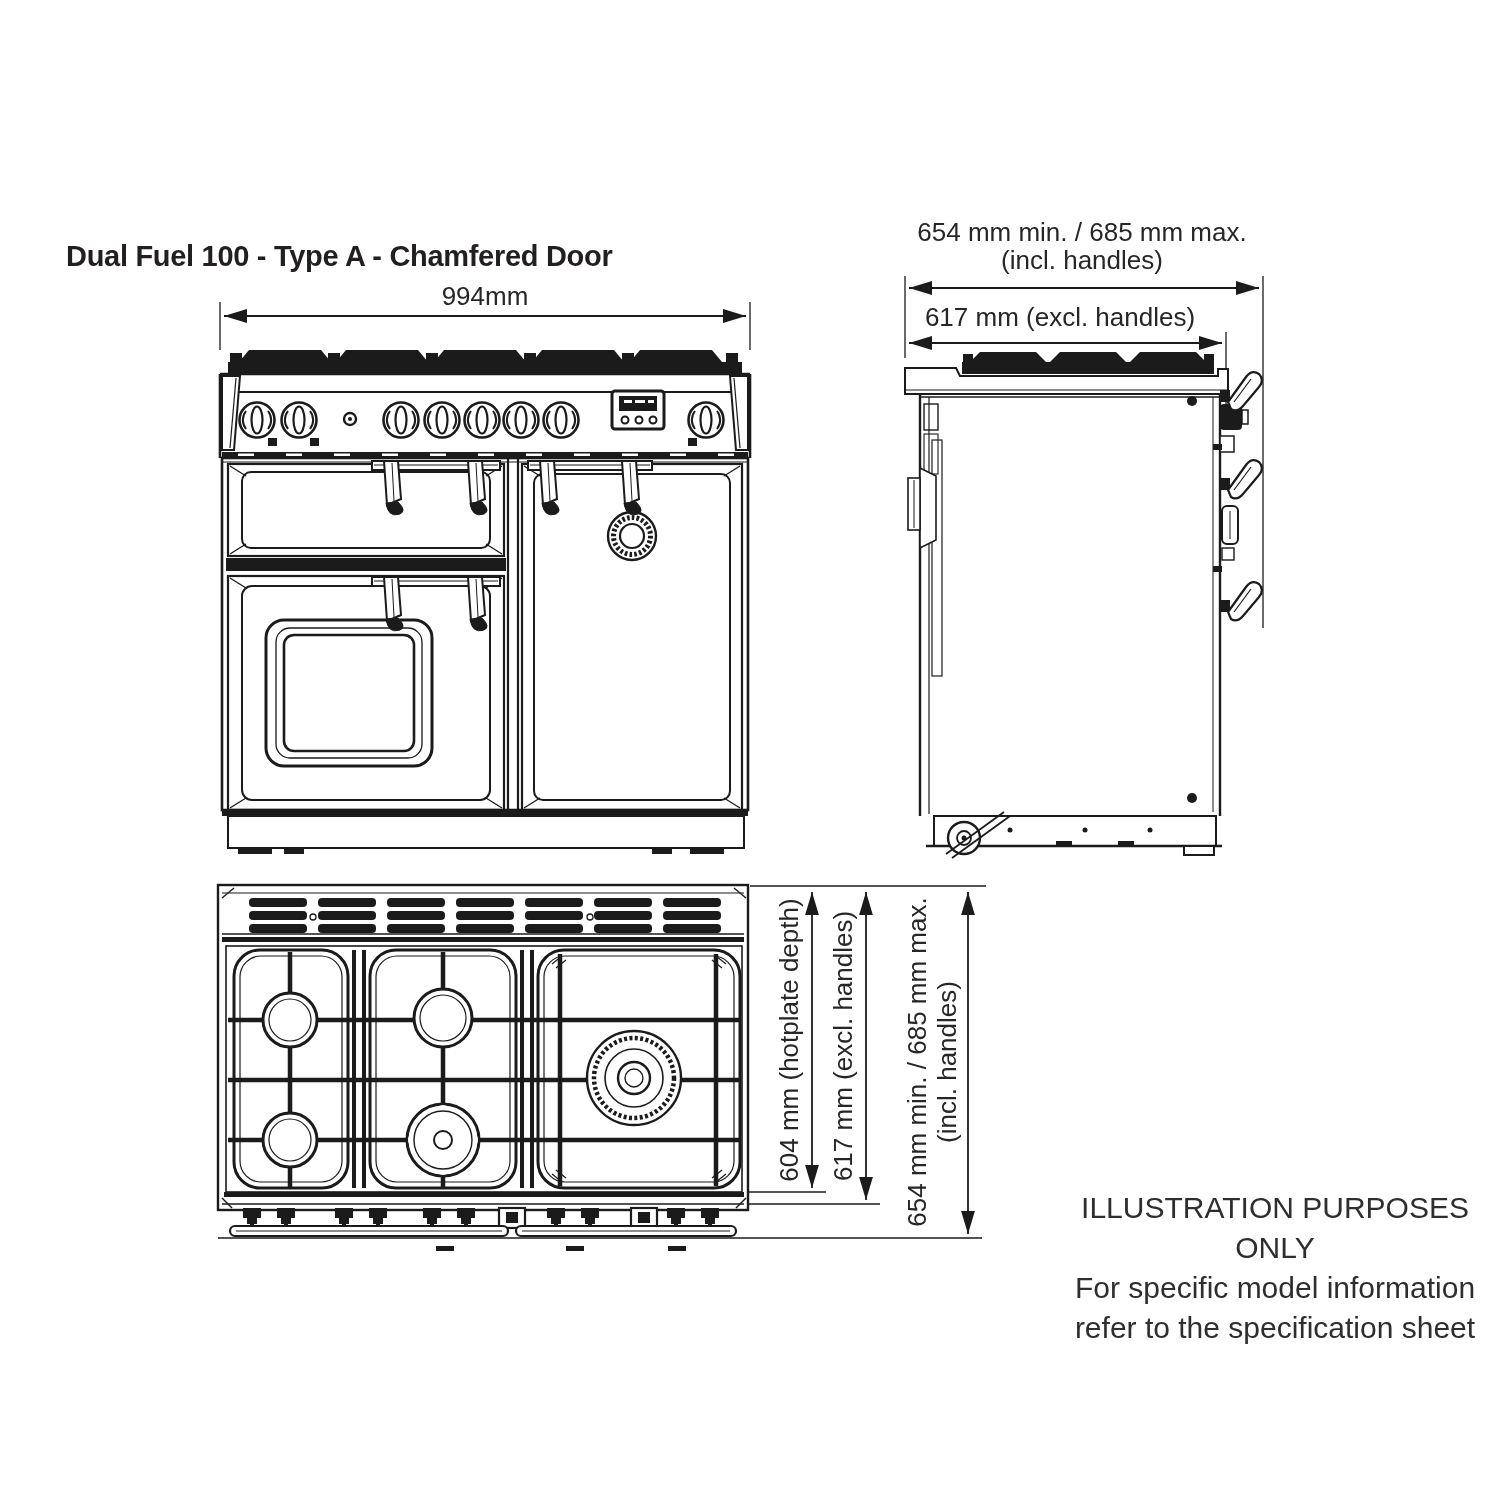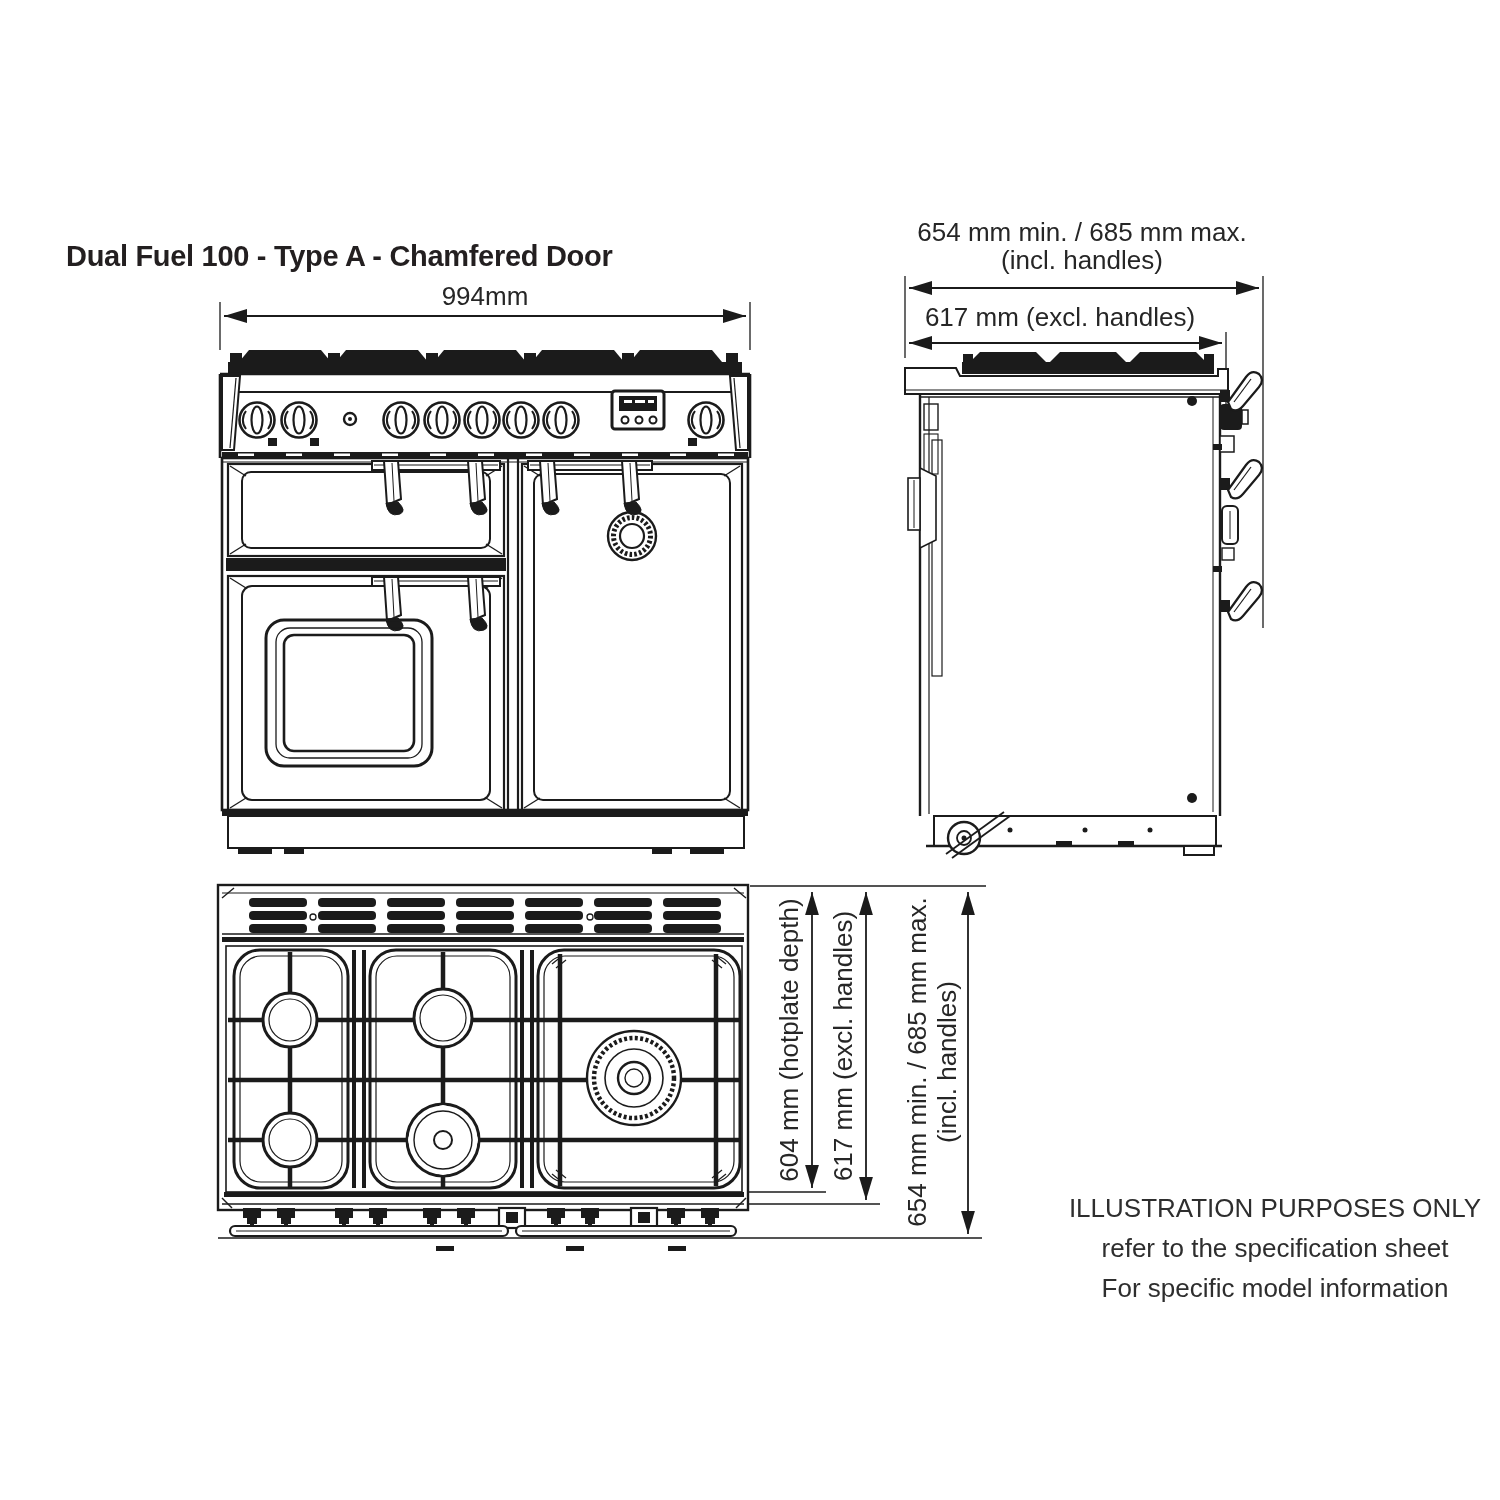--- a/index.html
+++ b/index.html
@@ -1,21 +1,21 @@
 <!DOCTYPE html>
 <html><head>
 <meta charset="utf-8">
 <style>
   html,body{margin:0;padding:0;background:#ffffff;}
   #page{position:relative;width:1500px;height:1500px;background:#ffffff;overflow:hidden;
         font-family:"Liberation Sans",sans-serif;}
   #page-title{position:absolute;left:24px;top:240px;font-size:29px;font-weight:bold;
         color:#231f20;letter-spacing:-0.3px;margin-left:42px;}
   #disclaimer{position:absolute;left:1050px;top:1188px;width:450px;text-align:center;
-        font-size:26px;line-height:40px;color:#2e2e2e;}
+        font-size:30px;line-height:40px;color:#2e2e2e;}
   #spec-svg{position:absolute;left:0;top:0;stroke:#1b1b1b;}
   #spec-svg text{stroke:none;fill:#262626;font-family:"Liberation Sans",sans-serif;font-size:26px;}
   .ext{stroke-width:1.3;fill:none;}
   .dim{stroke-width:1.8;fill:none;}
 </style>
 </head>
 <body>
 
 <div id="page">
 
@@ -379,17 +379,17 @@
         <line class="dim" x1="968" y1="892" x2="968" y2="1234" marker-start="url(#arr)" marker-end="url(#arr)"></line>
         <line class="ext" x1="218" y1="1238" x2="982" y2="1238"></line>
         <text transform="translate(926,1062) rotate(-90)" text-anchor="middle">654 mm min. / 685 mm max.</text>
         <text transform="translate(956,1062) rotate(-90)" text-anchor="middle">(incl. handles)</text>
       </g>
     </g>
   </svg>
 
   <div id="disclaimer">
     <div>ILLUSTRATION PURPOSES ONLY</div>
+    <div>For specific model information</div>
     <div>refer to the specification sheet</div>
-    <div>For specific model information</div>
   </div>
 
 </div>
 
 </body></html>

